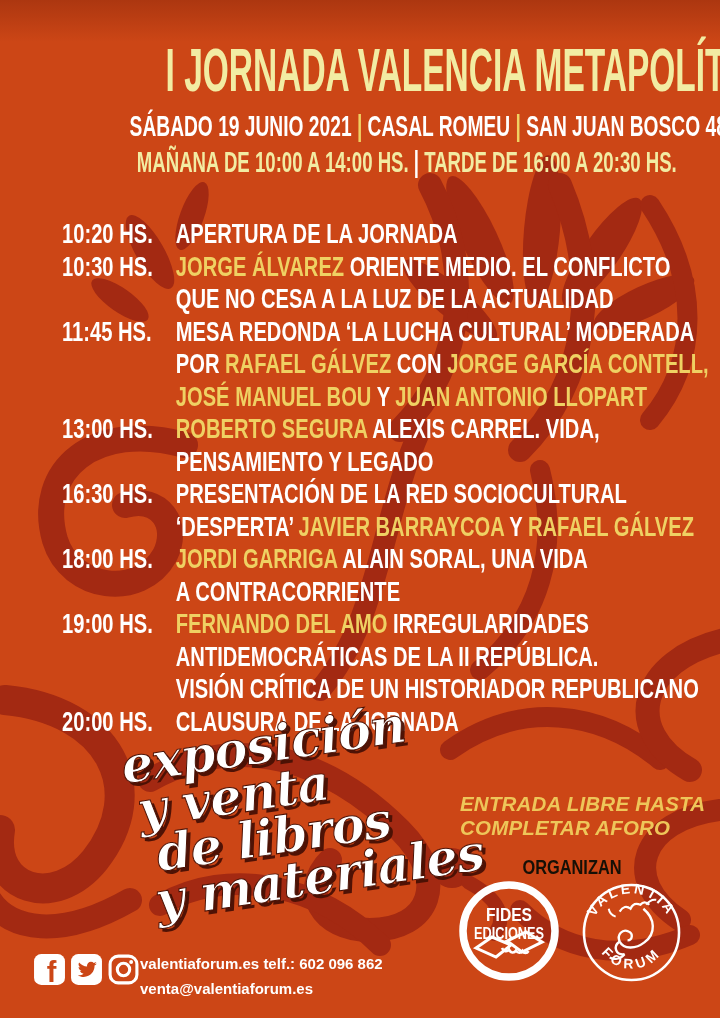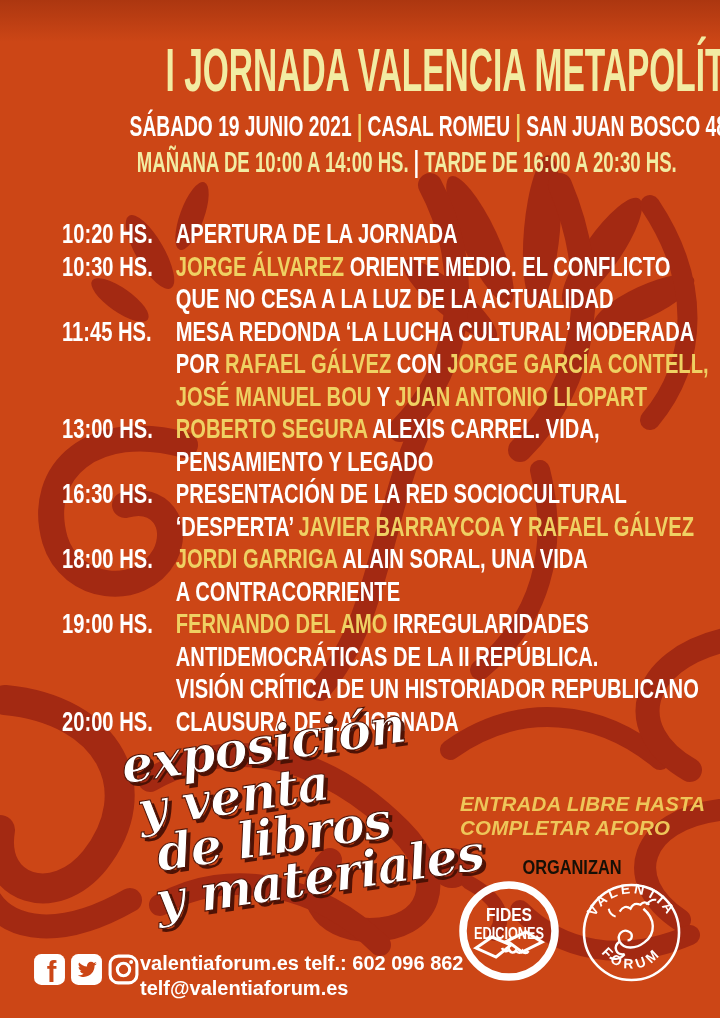--- a/index.html
+++ b/index.html
@@ -58,21 +58,21 @@
   .logo .lstroke{stroke:#fff;fill:none;}
   .logo text{fill:#fff;font-family:"Liberation Sans",sans-serif;font-weight:bold;}
 
   .social{position:absolute;left:33px;top:953px;display:flex;gap:4px;z-index:2;}
   .social svg{display:block;}
   .soc-fill{fill:#fff;}
   .soc-knock{fill:var(--bg);}
   .soc-stroke{stroke:#fff;fill:none;}
 
   .contact{position:absolute;left:140px;top:951px;z-index:2;color:var(--white);
-    font-size:20px;line-height:25px;letter-spacing:0;}
+    font-size:15px;line-height:25px;letter-spacing:0;}
 </style>
 </head>
 <body>
 
 <div class="poster">
 
   <svg class="pattern" width="720" height="1018" viewBox="0 0 720 1018" aria-hidden="true">
     <g>
 
       <ellipse class="fl" cx="150" cy="252" rx="14" ry="42" transform="rotate(-30 150 252)"></ellipse>
@@ -229,16 +229,16 @@
     </svg>
     <svg width="33" height="33" viewBox="0 0 32 32">
       <rect class="soc-stroke" x="3" y="3" width="26" height="26" rx="8" stroke-width="3"></rect>
       <circle class="soc-stroke" cx="16" cy="16" r="6" stroke-width="3"></circle>
       <circle class="soc-fill" cx="23.4" cy="8.8" r="1.9"></circle>
     </svg>
   </div>
 
   <div class="contact">
     <div>valentiaforum.es  telf.: 602 096 862</div>
-    <div>telf@valentiaforum.es</div>
+    <div>venta@valentiaforum.es</div>
   </div>
 
 </div>
 
 </body></html>

